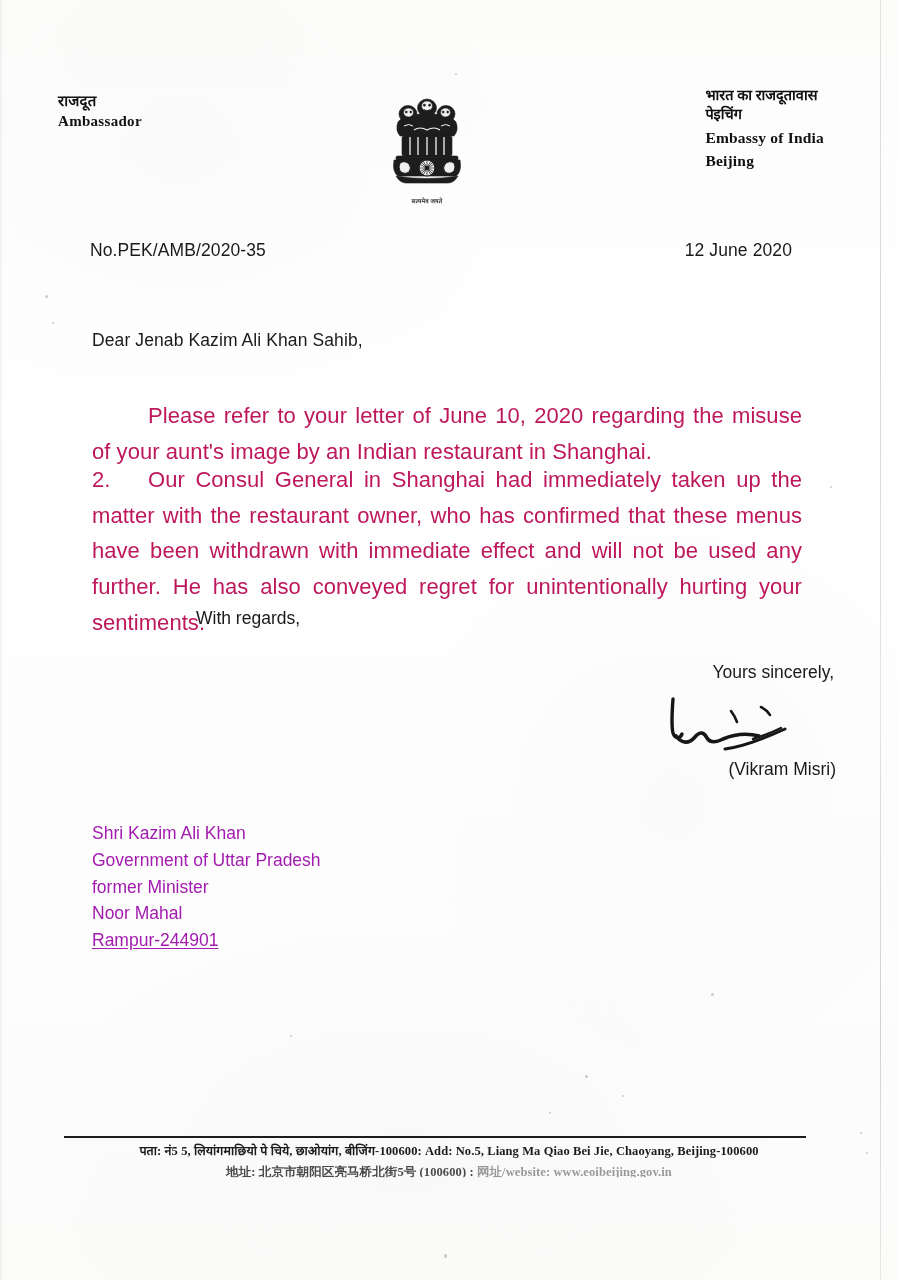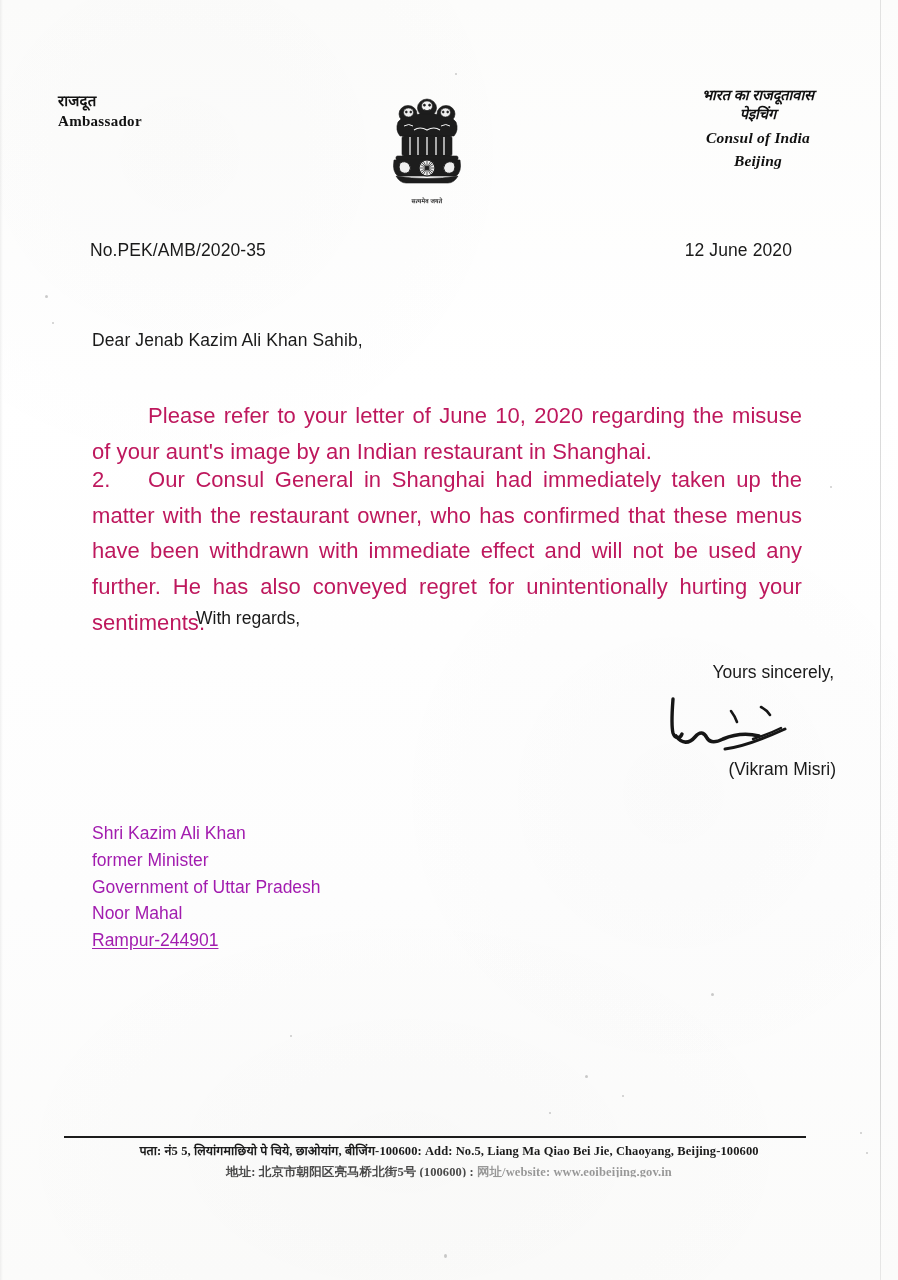--- a/index.html
+++ b/index.html
@@ -73,26 +73,25 @@
   }
   .lh-left .en {
     font-size: 15px;
     font-weight: 700;
     letter-spacing: .3px;
     line-height: 1.35;
     color: #121212;
   }
   .lh-right {
     position: absolute;
-    right: 84px;
+    right: 74px;
     top: -6px;
-    text-align: center;
+    text-align: left;
     font-family: "Liberation Serif", serif;
     line-height: 1.3;
-    font-style: italic;
   }
   .lh-right .hi1 { font-size: 14.5px; font-weight: 700; }
   .lh-right .hi2 { font-size: 14.5px; font-weight: 700; }
   .lh-right .en1 { font-size: 15.5px; font-weight: 700; margin-top: 4px; letter-spacing: .2px;}
   .lh-right .en2 { font-size: 15.5px; font-weight: 700; margin-top: 3px; letter-spacing: .2px;}
 
   .emblem {
     position: absolute;
     left: 381px;
     top: 0px;
@@ -327,21 +326,21 @@
 
           <path d="M12 84 q31 5 62 0 q-4 7 -10 7 l-42 0 q-6 0 -10 -7z"></path>
         </g>
       </svg>
       <div class="motto">सत्यमेव जयते</div>
     </div>
 
     <div class="lh-right">
       <div class="hi1">भारत का राजदूतावास</div>
       <div class="hi2">पेइचिंग</div>
-      <div class="en1">Consul of India</div>
+      <div class="en1">Embassy of India</div>
       <div class="en2">Beijing</div>
     </div>
   </div>
 
   <div class="refline">
     <span class="refno">No.PEK/AMB/2020-35</span>
     <span class="date">12 June 2020</span>
   </div>
 
   <div class="salutation">Dear Jenab Kazim Ali Khan Sahib,</div>
@@ -371,22 +370,22 @@
           <path d="M76 20 C79 24, 81 28, 82 31" stroke-width="2.6"></path>
           <path d="M106 16 C110 18, 113 21, 115 24" stroke-width="2.6"></path>
         </g>
       </svg>
     </div>
     <div class="sig-name">(Vikram Misri)</div>
   </div>
 
   <div class="address">
     <div>Shri Kazim Ali Khan</div>
+    <div>Government of Uttar Pradesh</div>
     <div>former Minister</div>
-    <div>Government of Uttar Pradesh</div>
     <div>Noor Mahal</div>
     <div class="underlined">Rampur-244901</div>
   </div>
 
   <div class="footer-rule"></div>
   <div class="footer">
     <div class="line1">
       <span>पता: नं5 5, लियांगमाछियो पे चिये, छाओयांग, बीजिंग-100600</span><span>: Add:</span>&nbsp;<span>No.5, Liang Ma Qiao Bei Jie,  Chaoyang,  Beijing-100600</span>
     </div>
     <div class="line2">

